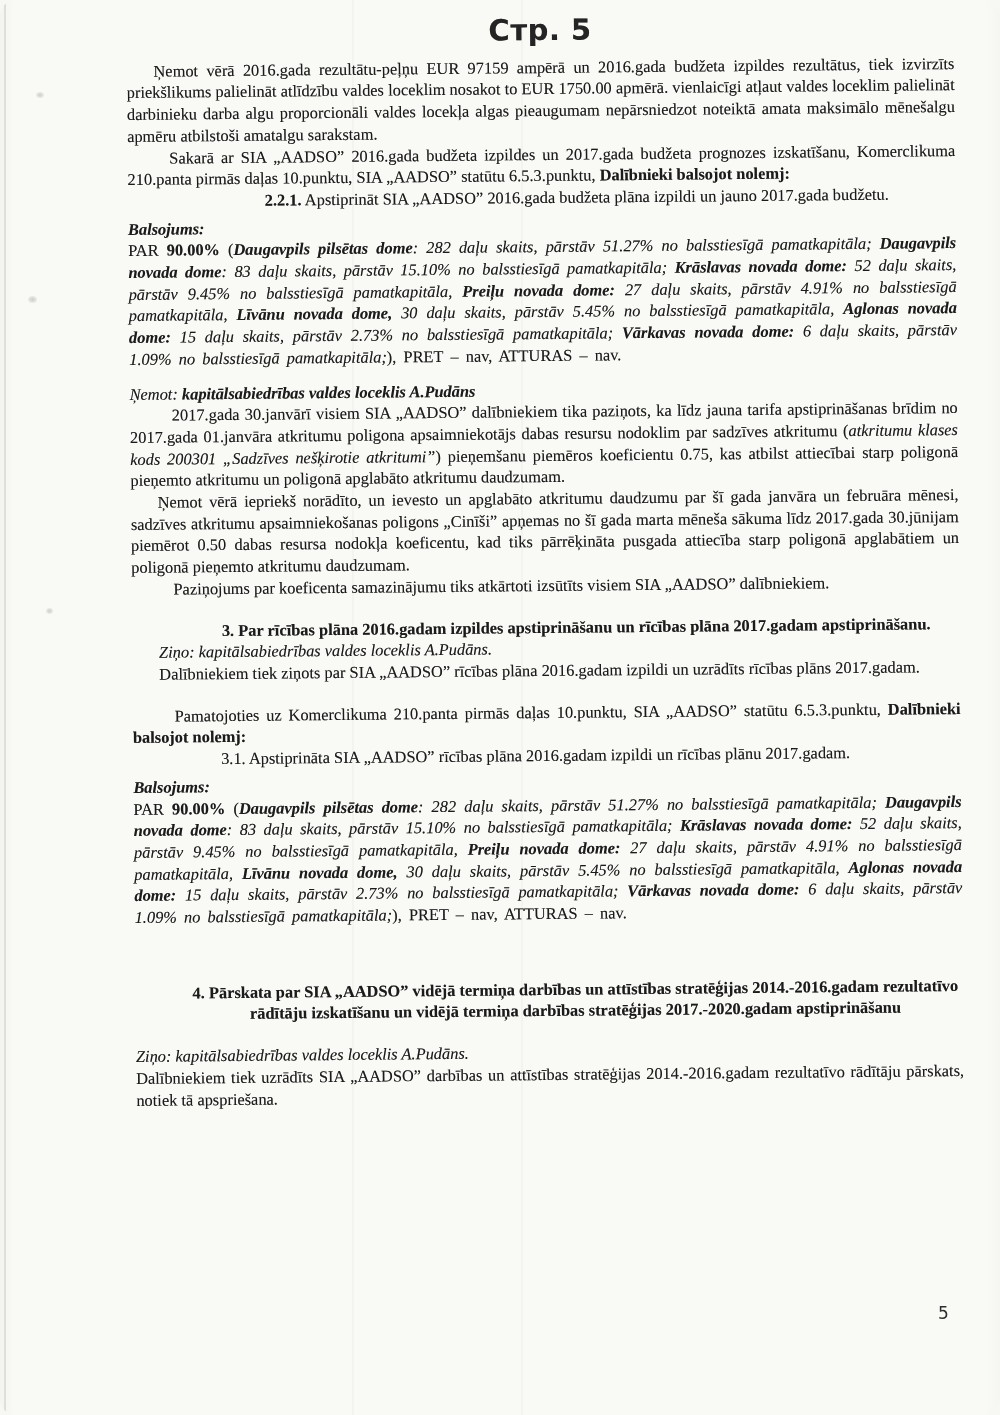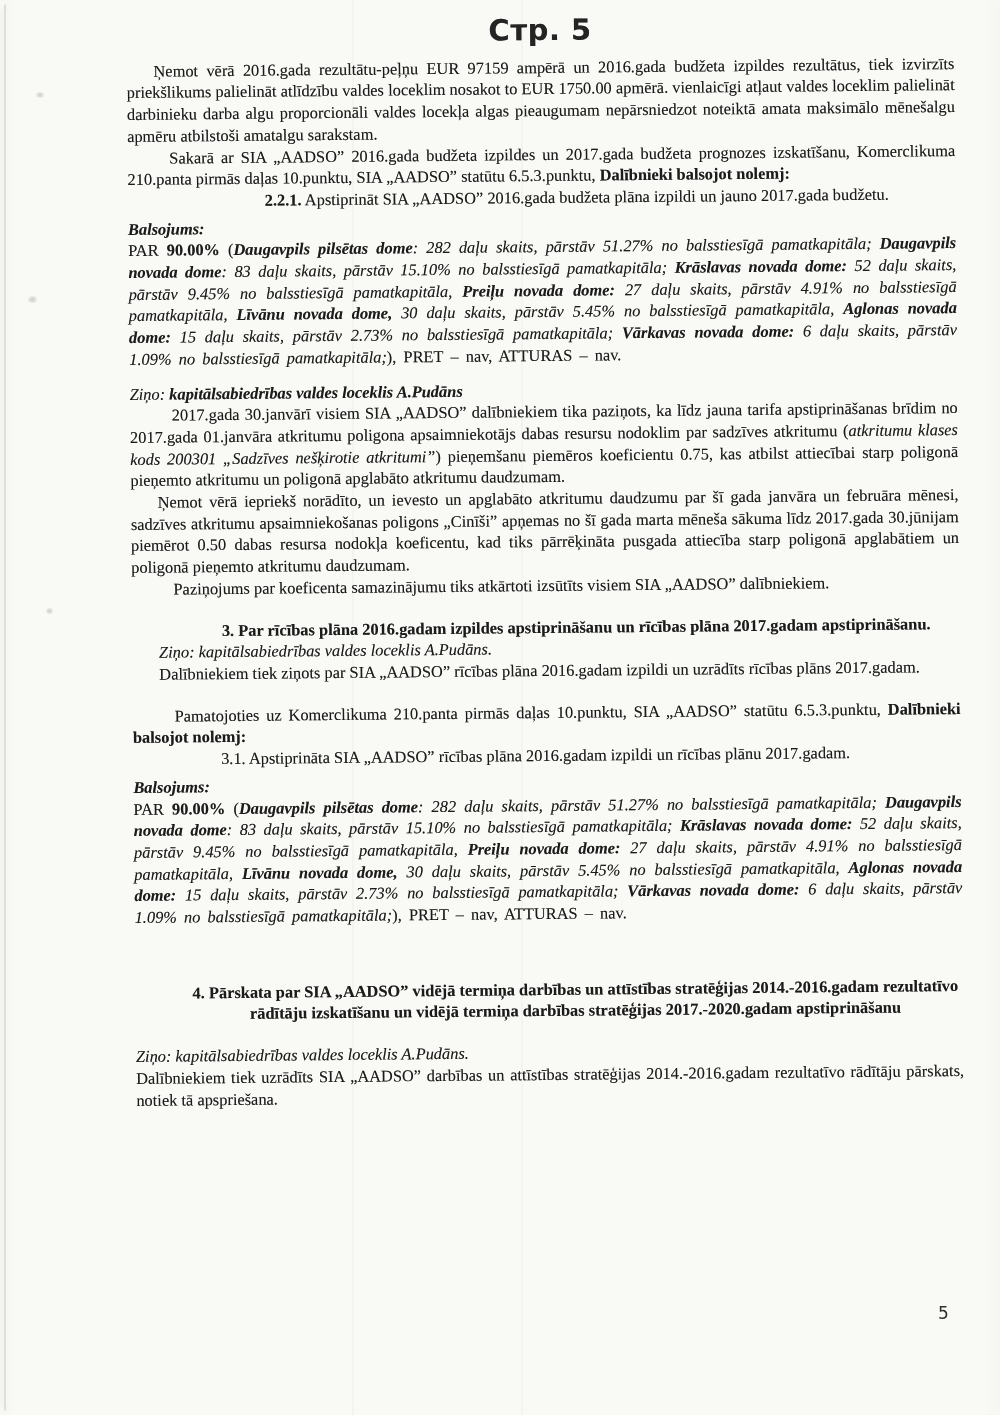--- a/index.html
+++ b/index.html
@@ -79,21 +79,21 @@
   <div class="artifact a3"></div>
 
   <div class="content">
     <h1 class="doc-title">Стр. 5</h1>
     <article id="doc-body" class="doc-body">
         <p class="ind-sm"><span>Ņemot vērā 2016.gada rezultātu-peļņu EUR 97159 ampērā un 2016.gada budžeta izpildes rezultātus, tiek izvirzīts priekšlikums palielināt atlīdzību valdes loceklim nosakot to EUR 1750.00 apmērā. vienlaicīgi atļaut valdes loceklim palielināt darbinieku darba algu proporcionāli valdes locekļa algas pieaugumam nepārsniedzot noteiktā amata maksimālo mēnešalgu apmēru atbilstoši amatalgu sarakstam.</span></p>
         <p class="ind"><span>Sakarā ar SIA „AADSO” 2016.gada budžeta izpildes un 2017.gada budžeta prognozes izskatīšanu, Komerclikuma 210.panta pirmās daļas 10.punktu, SIA „AADSO” statūtu 6.5.3.punktu, </span><span class="b">Dalībnieki balsojot nolemj:</span></p>
         <p class="sub221"><span class="b">2.2.1.</span><span>  Apstiprināt SIA „AADSO” 2016.gada budžeta plāna izpildi un jauno 2017.gada budžetu.</span></p>
         <p class="label mt1"><span class="b i">Balsojums:</span></p>
         <p class="vote"><span>PAR  </span><span class="b">90.00%</span><span> (</span><span class="b i">Daugavpils pilsētas dome</span><span class="i">: 282 daļu skaits, pārstāv 51.27% no balsstiesīgā pamatkapitāla; </span><span class="b i">Daugavpils novada dome</span><span class="i">: 83 daļu skaits, pārstāv 15.10% no balsstiesīgā pamatkapitāla; </span><span class="b i">Krāslavas novada dome:</span><span class="i"> 52 daļu skaits, pārstāv 9.45% no balsstiesīgā pamatkapitāla, </span><span class="b i">Preiļu novada dome:</span><span class="i"> 27 daļu skaits, pārstāv 4.91% no balsstiesīgā pamatkapitāla, </span><span class="b i">Līvānu novada dome,</span><span class="i"> 30 daļu skaits, pārstāv 5.45% no balsstiesīgā pamatkapitāla, </span><span class="b i">Aglonas novada dome:</span><span class="i"> 15 daļu skaits, pārstāv 2.73% no balsstiesīgā pamatkapitāla; </span><span class="b i">Vārkavas novada dome:</span><span class="i"> 6 daļu skaits, pārstāv 1.09% no balsstiesīgā pamatkapitāla;</span><span>), PRET – nav, ATTURAS – nav.</span></p>
-        <p class="label mt2"><span class="i">Ziņo: </span><span class="b i">kapitālsabiedrības valdes loceklis A.Pudāns</span></p>
+        <p class="label mt2"><span class="i">Ņemot: </span><span class="b i">kapitālsabiedrības valdes loceklis A.Pudāns</span></p>
         <p class="ind"><span>2017.gada 30.janvārī visiem SIA „AADSO” dalībniekiem tika paziņots, ka līdz jauna tarifa apstiprināšanas brīdim no 2017.gada 01.janvāra atkritumu poligona apsaimniekotājs dabas resursu nodoklim par sadzīves atkritumu (</span><span class="i">atkritumu klases kods 200301 „Sadzīves nešķirotie atkritumi”</span><span>) pieņemšanu piemēros koeficientu 0.75, kas atbilst attiecībai starp poligonā pieņemto atkritumu un poligonā apglabāto atkritumu daudzumam.</span></p>
         <p class="ind-sm"><span>Ņemot vērā iepriekš norādīto, un ievesto un apglabāto atkritumu daudzumu par šī gada janvāra un februāra mēnesi, sadzīves atkritumu apsaimniekošanas poligons „Cinīši” </span><span class="u">apņemas</span><span> no šī gada marta mēneša sākuma līdz 2017.gada 30.jūnijam piemērot 0.50 dabas resursa nodokļa koeficentu, kad tiks pārrēķināta pusgada attiecība starp poligonā apglabātiem un poligonā pieņemto atkritumu daudzumam.</span></p>
         <p class="ind"><span>Paziņojums par koeficenta samazinājumu tiks atkārtoti izsūtīts visiem SIA „AADSO” dalībniekiem.</span></p>
         <p class="h3 mt3"><span class="b">3. Par rīcības plāna 2016.gadam izpildes apstiprināšanu un rīcības plāna 2017.gadam apstiprināšanu.</span></p>
         <p class="label ind-sm"><span class="i">Ziņo: kapitālsabiedrības valdes loceklis A.Pudāns.</span></p>
         <p class="ind-sm"><span>Dalībniekiem tiek ziņots par SIA „AADSO” rīcības plāna 2016.gadam izpildi un uzrādīts rīcības plāns 2017.gadam.</span></p>
         <p class="ind mt3"><span>Pamatojoties uz Komerclikuma 210.panta pirmās daļas 10.punktu, SIA „AADSO” statūtu 6.5.3.punktu, </span><span class="b">Dalībnieki balsojot nolemj:</span></p>
         <p class="sub31"><span>3.1. Apstiprināta SIA „AADSO” rīcības plāna 2016.gadam izpildi un rīcības plānu 2017.gadam.</span></p>
         <p class="label mt1"><span class="b i">Balsojums:</span></p>
         <p class="vote"><span>PAR  </span><span class="b">90.00%</span><span> (</span><span class="b i">Daugavpils pilsētas dome</span><span class="i">: 282 daļu skaits, pārstāv 51.27% no balsstiesīgā pamatkapitāla; </span><span class="b i">Daugavpils novada dome</span><span class="i">: 83 daļu skaits, pārstāv 15.10% no balsstiesīgā pamatkapitāla; </span><span class="b i">Krāslavas novada dome:</span><span class="i"> 52 daļu skaits, pārstāv 9.45% no balsstiesīgā pamatkapitāla, </span><span class="b i">Preiļu novada dome:</span><span class="i"> 27 daļu skaits, pārstāv 4.91% no balsstiesīgā pamatkapitāla, </span><span class="b i">Līvānu novada dome,</span><span class="i"> 30 daļu skaits, pārstāv 5.45% no balsstiesīgā pamatkapitāla, </span><span class="b i">Aglonas novada dome:</span><span class="i"> 15 daļu skaits, pārstāv 2.73% no balsstiesīgā pamatkapitāla; </span><span class="b i">Vārkavas novada dome:</span><span class="i"> 6 daļu skaits, pārstāv 1.09% no balsstiesīgā pamatkapitāla;</span><span>), PRET – nav, ATTURAS – nav.</span></p>

